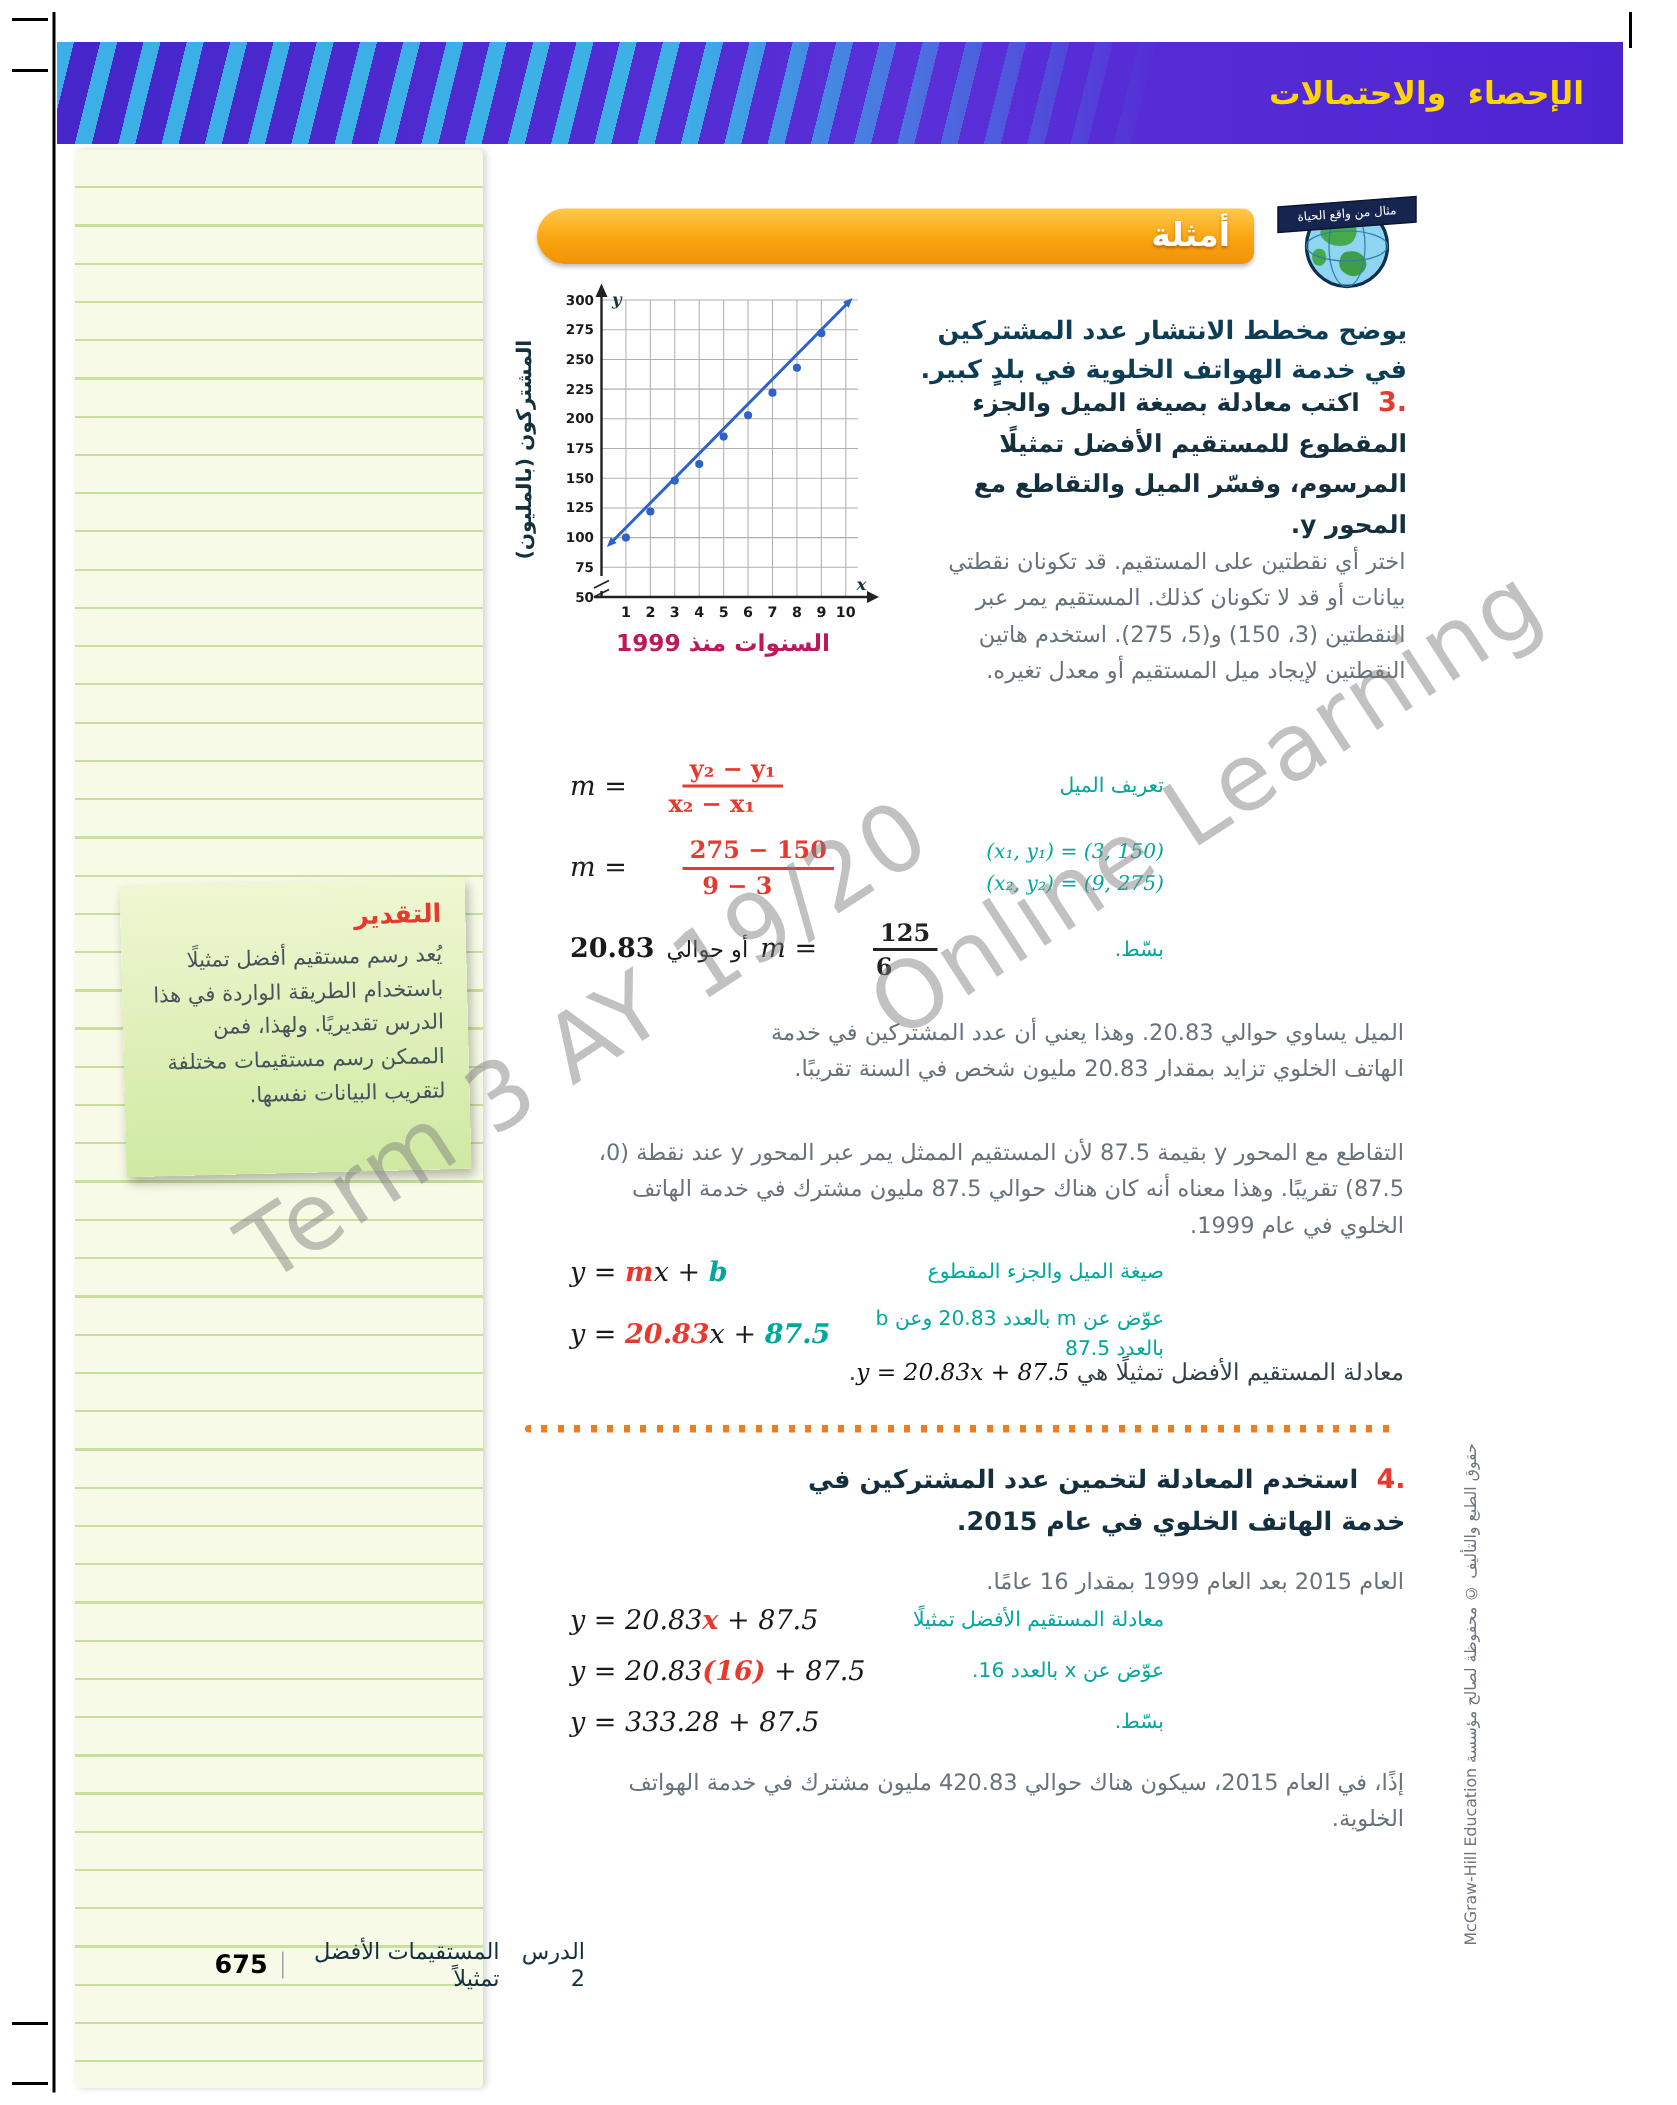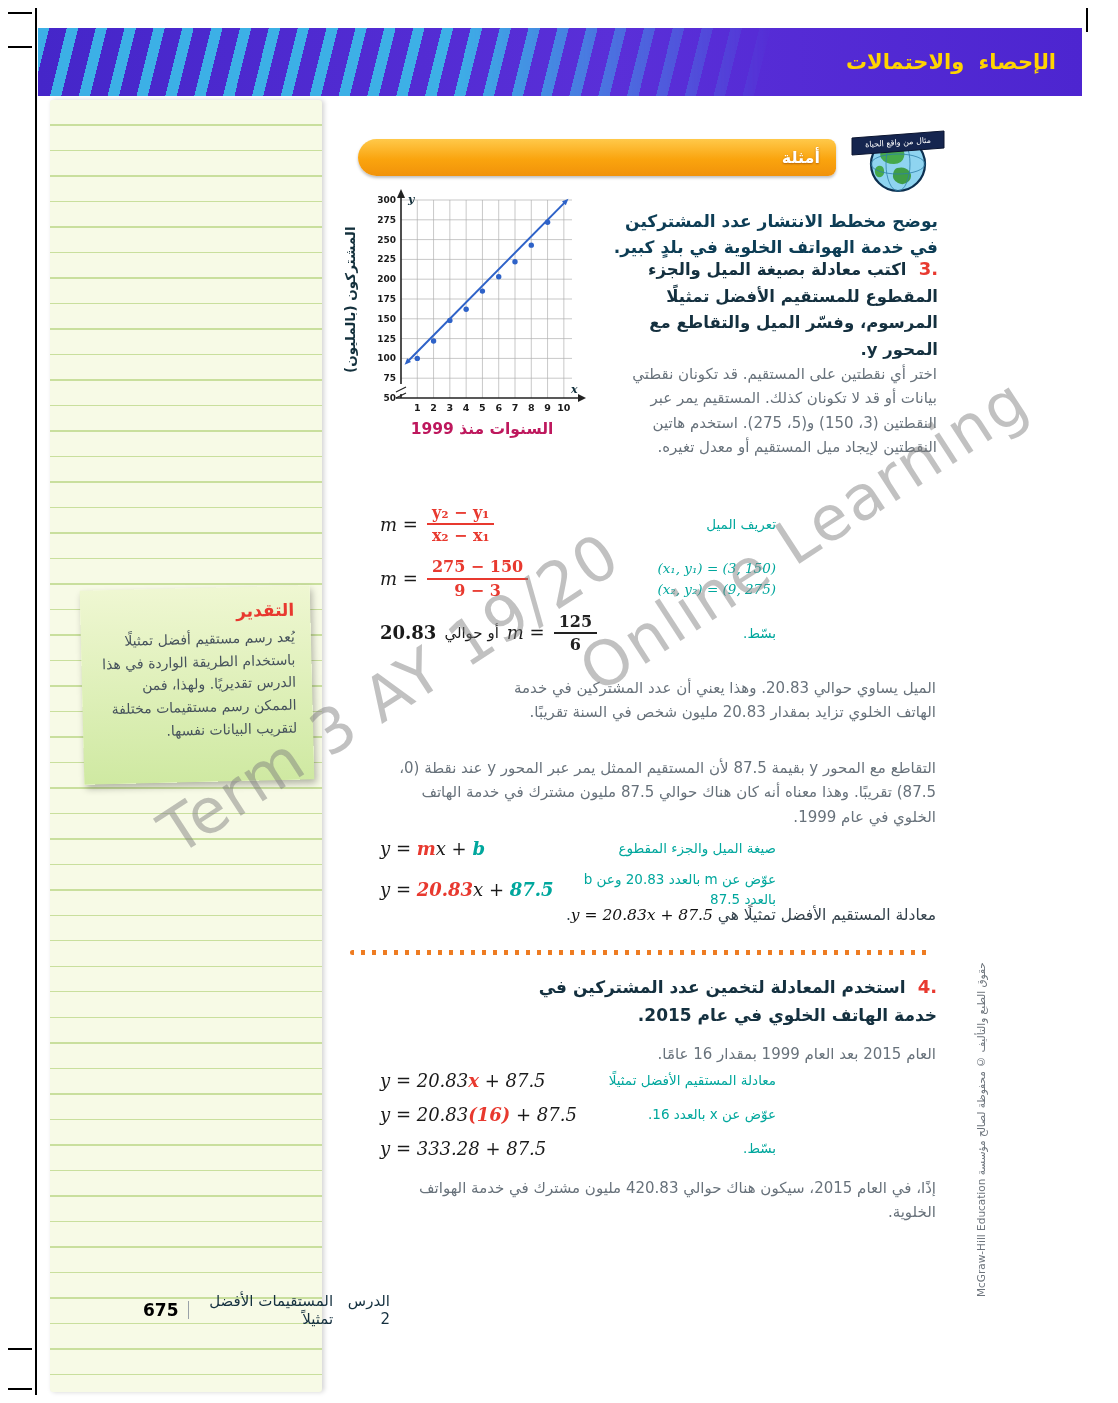--- a/index.html
+++ b/index.html
@@ -55,21 +55,21 @@
 
   
   .examples-banner {
     left:358px; top:139px; width:478px; height:37px;
     border-radius:19px 8px 8px 19px;
     background:linear-gradient(180deg,#ffc94a 0%,#faa40e 55%,#f1920a 100%);
     box-shadow:0 2px 3px rgba(0,0,0,.25);
     display:flex; align-items:center; justify-content:flex-end;
   }
   .examples-label {
-    color:#fff; font-weight:bold; font-size:16px; padding-left:16px; padding-right:16px;
+    color:#fff; font-weight:bold; font-size:22px; padding-left:16px; padding-right:16px;
     text-shadow:0 1px 2px rgba(150,70,0,.65);
   }
   .globe-badge { left:851px; top:124px; width:94px; height:72px; }
 
   
   .chart-block { left:345px; top:188px; width:268px; height:272px; }
   .ylab {
     position:absolute; left:-3px; top:8px; height:208px;
     writing-mode:vertical-rl; transform:rotate(180deg);
     font-weight:bold; font-size:13.5px; color:#13303c; text-align:center;
@@ -110,21 +110,21 @@
   .math-row { display:flex; align-items:center; }
   .formula {
     min-width:200px; font-family:"DejaVu Serif", serif; font-size:18px;
     color:#1a1a1a; direction:ltr; display:flex; align-items:center;
   }
   .mvar { font-style:italic; margin-right:4px; }
   .frac {
     display:inline-flex; flex-direction:column; align-items:center;
     margin:0 5px; font-weight:bold; line-height:1.2; font-size:16px;
   }
-  .frac .fnum { padding:0 5px 1px; border-bottom:2.2px solid; }
+  .frac .fnum { padding:0 5px 1px; border-bottom:2.2px solid;margin-left:28px; }
   .frac .fden { padding:1px 5px 0; }
   .frac-red { color:#e8392f; }
   .frac-dark { color:#222; }
   .math-note {
     flex:1; margin-right:160px; direction:rtl; text-align:right;
     color:#00a79d; font-size:13.5px; line-height:1.5;
   }
   .note-math { direction:ltr; unicode-bidi:embed; font-family:"DejaVu Serif", serif; font-style:italic; display:block; }
   .ar-inline { font-family:"DejaVu Sans", sans-serif; font-style:normal; font-size:15px; color:#1a1a1a; margin:0 8px; }
   .num-dark { font-weight:bold; color:#1a1a1a; }

